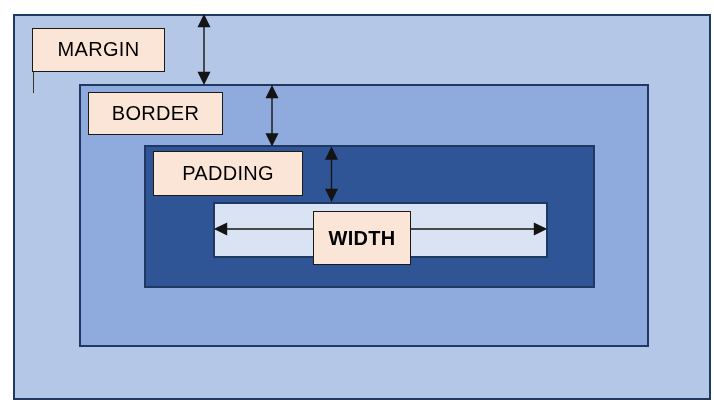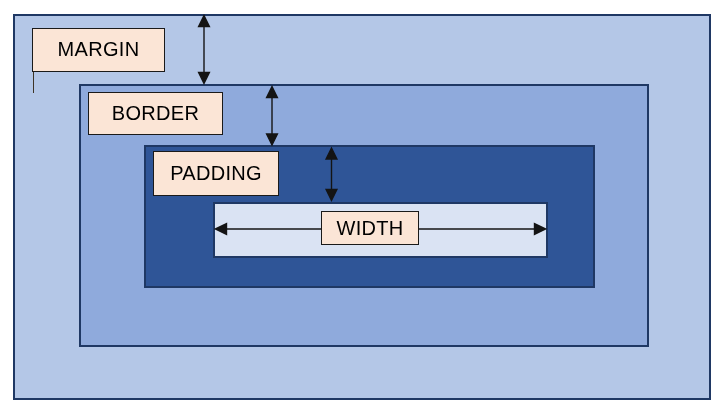--- a/index.html
+++ b/index.html
@@ -39,22 +39,22 @@
     border: 1.6px solid #1a1a1a;
     display: flex;
     align-items: center;
     justify-content: center;
     font-size: 20px;
     letter-spacing: 0.3px;
     color: #000000;
   }
   .label-margin  { left: 32px;    top: 27.5px; width: 133px; height: 44px; }
   .label-border  { left: 88px;    top: 92px;   width: 135px; height: 43px; }
-  .label-padding { left: 153px;   top: 151px;  width: 126px; height: 44.5px; }
-  .label-width   { left: 321px; top: 211px;  width: 98px;  height: 34px; }
+  .label-padding { left: 153px;   top: 151px;  width: 150px; height: 44.5px; }
+  .label-width   { left: 313px; top: 211px;  width: 98px;  height: 54px; font-weight: bold; }
 
   .stray-line {
     position: absolute;
     left: 32.5px;
     top: 60px;
     width: 1.6px;
     height: 33px;
     background: #3e3426;
   }
 </style>

